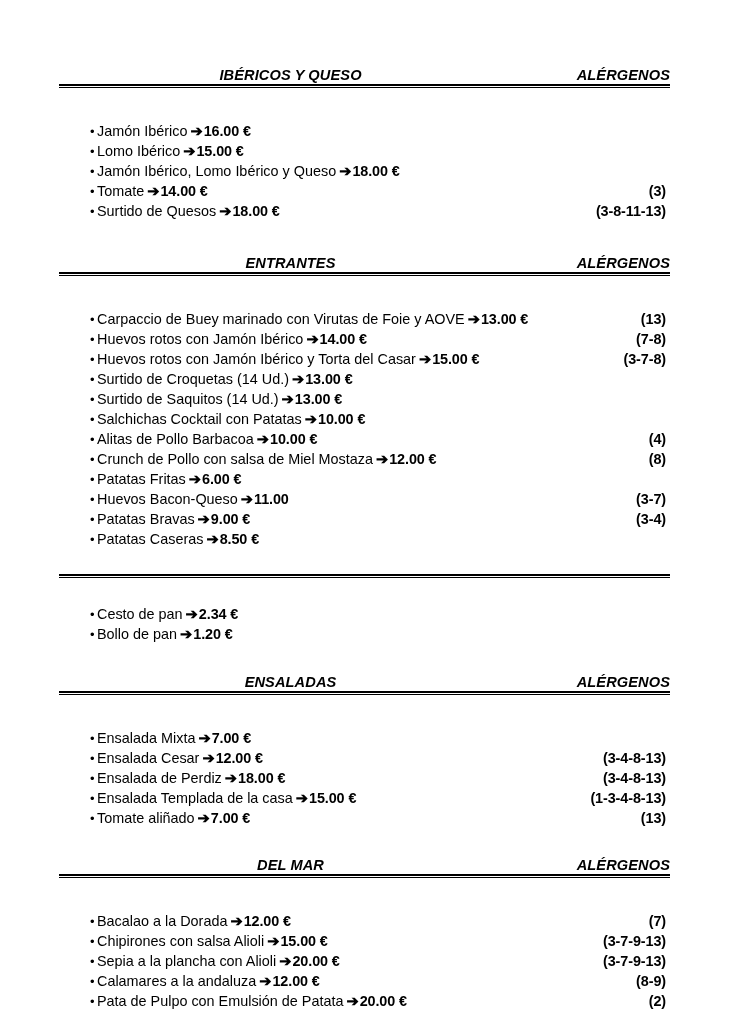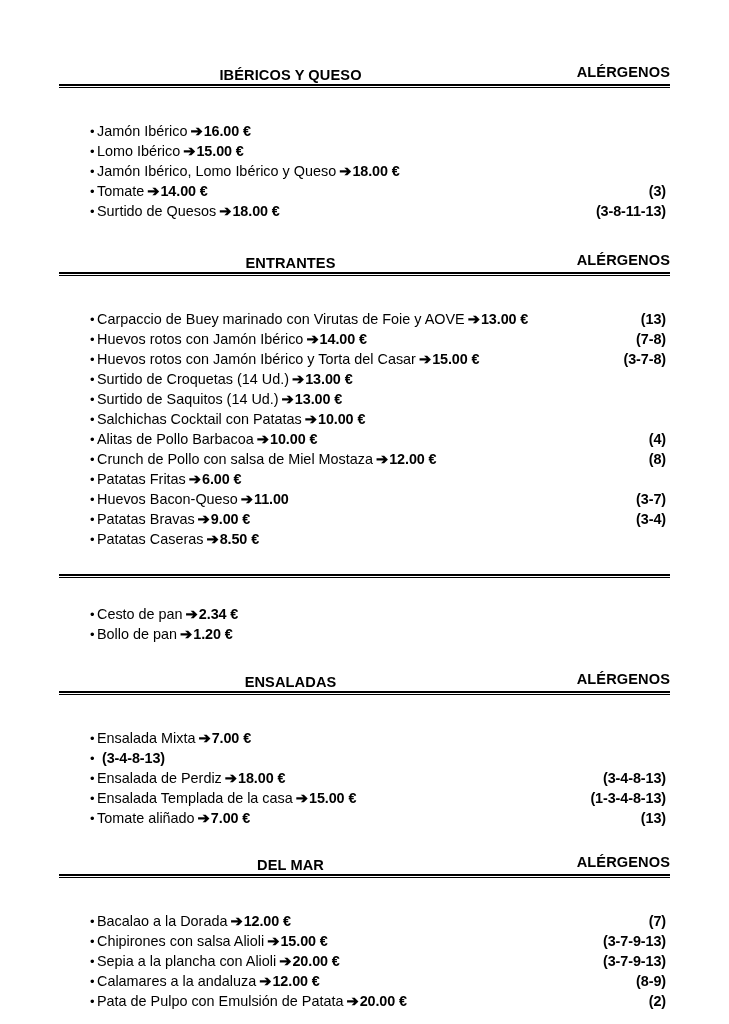--- a/index.html
+++ b/index.html
@@ -24,22 +24,24 @@
     height: 1024px;
   }
 
   
   .section {
     width: 100%;
   }
   .section-head {
     position: relative;
     display: flex;
+    align-items: flex-end;
     justify-content: flex-end;
     height: 19px;
+    font-style: italic;
   }
   .section-title {
     font-size: 14.6px;
     font-weight: bold;
     letter-spacing: 0.1px;
     position: absolute;
     left: 0;
     right: 0;
     text-align: center;
     bottom: 0;
@@ -281,20 +283,21 @@
         </div>
         <div style="height: 29px;"></div>
         <ul class="items">
           <li class="item">
             <span class="bullet"></span>
             <span class="item-text"><span class="name">Ensalada Mixta</span><span class="arrow">➔</span><span class="price">7.00 €</span></span>
             <span class="allerg"></span>
           </li>
           <li class="item">
             <span class="bullet"></span>
+            <span class="item-text"><span class="name">Ensalada Cesar</span><span class="arrow">➔</span><span class="price">12.00 €</span></span>
             <span class="allerg">(3-4-8-13)</span>
           </li>
           <li class="item">
             <span class="bullet"></span>
             <span class="item-text"><span class="name">Ensalada de Perdiz</span><span class="arrow">➔</span><span class="price">18.00 €</span></span>
             <span class="allerg">(3-4-8-13)</span>
           </li>
           <li class="item">
             <span class="bullet"></span>
             <span class="item-text"><span class="name">Ensalada Templada de la casa</span><span class="arrow">➔</span><span class="price">15.00 €</span></span>

